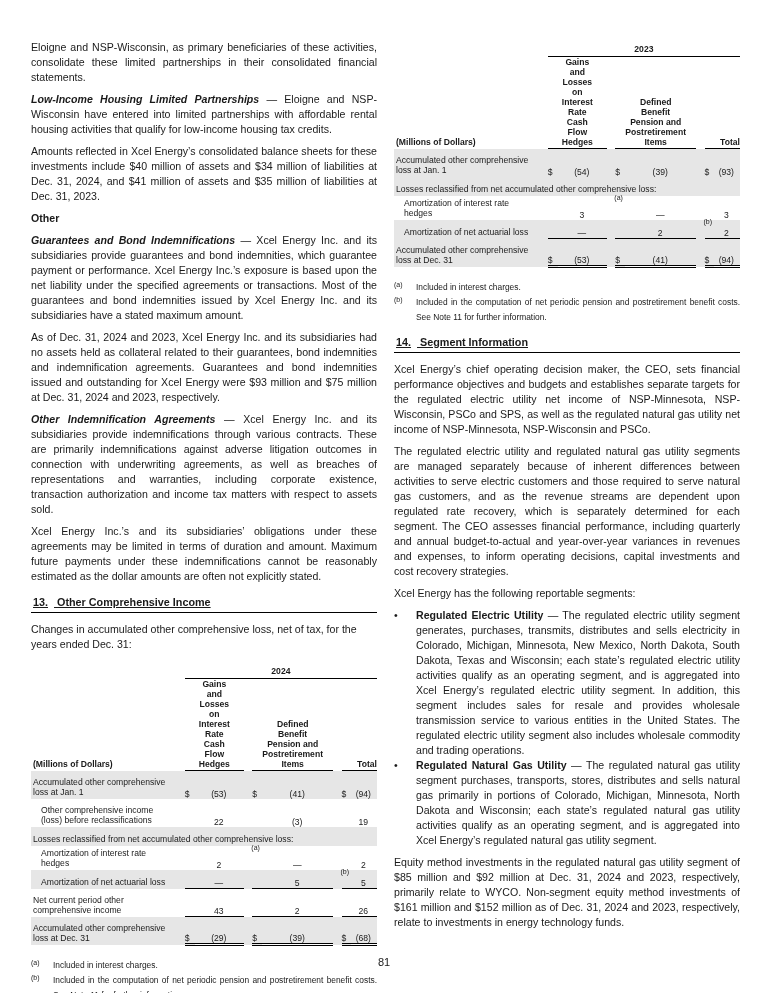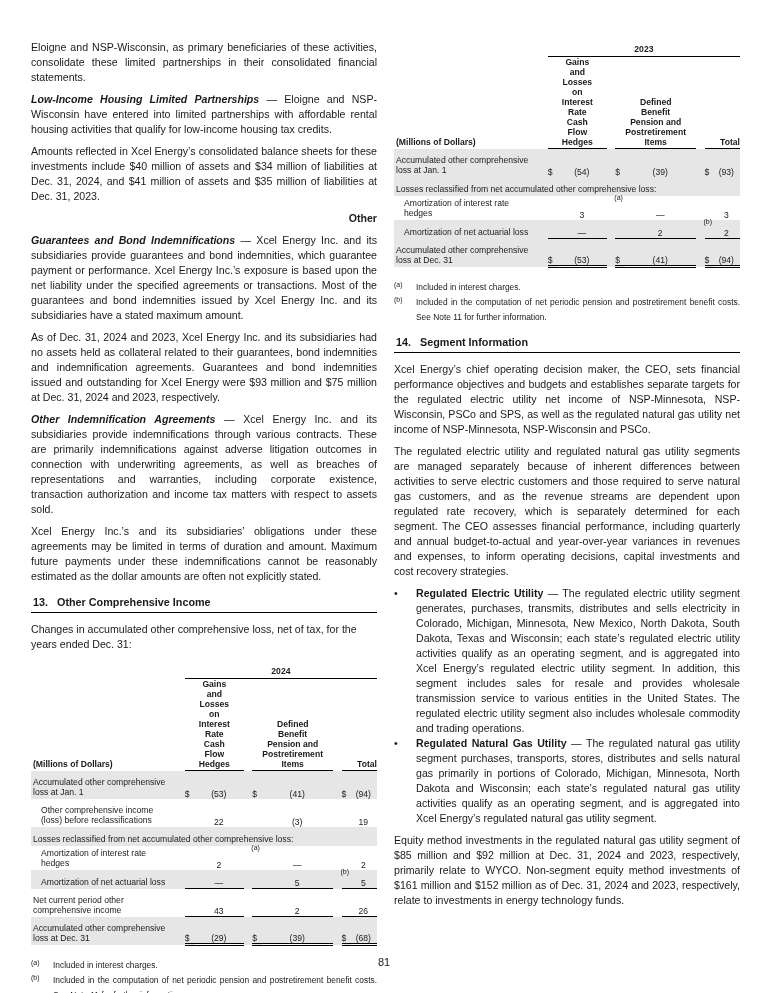--- a/index.html
+++ b/index.html
@@ -6,24 +6,24 @@
   body {
     width: 768px; height: 993px; position: relative; overflow: hidden;
     font-family: "Liberation Sans", sans-serif; color: #1a1a1a;
   }
   .col { position: absolute; top: 40px; width: 346px; font-size: 10.6px; line-height: 15px; }
   .col-left { left: 31px; }
   .col-right { left: 394px; }
   p { margin: 0 0 7px 0; text-align: justify; }
   .bi { font-weight: bold; font-style: italic; }
   .b { font-weight: bold; }
-  .subhead { font-weight: bold; margin: 2px 0 7px 8px; text-align: right; }
+  .subhead { font-weight: bold; margin: 2px 0 7px 0; }
   .section-head {
     font-weight: bold; font-size: 10.8px; border-bottom: 1.3px solid #000;
-    padding: 2px 0 2px 2px; margin: 9px 0 9px 0;
+    padding: 2px 0 2px 2px; margin: 9px 0 9px 0; text-decoration: underline;
   }
   .section-head .num { margin-right: 6px; }
 
   
   table.oci { width: 100%; border-collapse: collapse; font-size: 8.6px; line-height: 10px; margin-top: 4px; }
   table.oci td { padding: 0; vertical-align: bottom; }
   .yr { text-align: center; font-weight: bold; border-bottom: 1px solid #000; padding-bottom: 2px !important; }
   .hdr td { font-weight: bold; }
   .hdr .label { padding-bottom: 2px !important; }
   .hcell { text-align: center; border-bottom: 1.6px solid #000; padding-bottom: 1px !important; }
@@ -276,20 +276,21 @@
       </div>
     <div class="fr">
         <span class="fk">(b)</span>
         <span class="ft">Included in the computation of net periodic pension and postretirement benefit costs. See Note 11 for further information.</span>
       </div>
   </div>
 
   <div class="section-head" style="margin-top:8px;"><span class="num">14.</span> <span>Segment Information</span></div>
   <p>Xcel Energy’s chief operating decision maker, the CEO, sets financial performance objectives and budgets and establishes separate targets for the regulated electric utility net income of NSP-Minnesota, NSP-Wisconsin, PSCo and SPS, as well as the regulated natural gas utility net income of NSP-Minnesota, NSP-Wisconsin and PSCo.</p>
   <p>The regulated electric utility and regulated natural gas utility segments are managed separately because of inherent differences between activities to serve electric customers and those required to serve natural gas customers, and as the revenue streams are dependent upon regulated rate recovery, which is separately determined for each segment. The CEO assesses financial performance, including quarterly and annual budget-to-actual and year-over-year variances in revenues and expenses, to inform operating decisions, capital investments and cost recovery strategies.</p>
+  <p>Xcel Energy has the following reportable segments:</p>
   <ul class="seg">
     <li>
       <span class="bullet">•</span>
       <span class="txt"><span class="b">Regulated Electric Utility</span><span> — The regulated electric utility segment generates, purchases, transmits, distributes and sells electricity in Colorado, Michigan, Minnesota, New Mexico, North Dakota, South Dakota, Texas and Wisconsin; each state’s regulated electric utility activities qualify as an operating segment, and is aggregated into Xcel Energy’s regulated electric utility segment. In addition, this segment includes sales for resale and provides wholesale transmission service to various entities in the United States. The regulated electric utility segment also includes wholesale commodity and trading operations.</span></span>
     </li>
     <li>
       <span class="bullet">•</span>
       <span class="txt"><span class="b">Regulated Natural Gas Utility</span><span> — The regulated natural gas utility segment purchases, transports, stores, distributes and sells natural gas primarily in portions of Colorado, Michigan, Minnesota, North Dakota and Wisconsin; each state’s regulated natural gas utility activities qualify as an operating segment, and is aggregated into Xcel Energy’s regulated natural gas utility segment.</span></span>
     </li>
   </ul>

